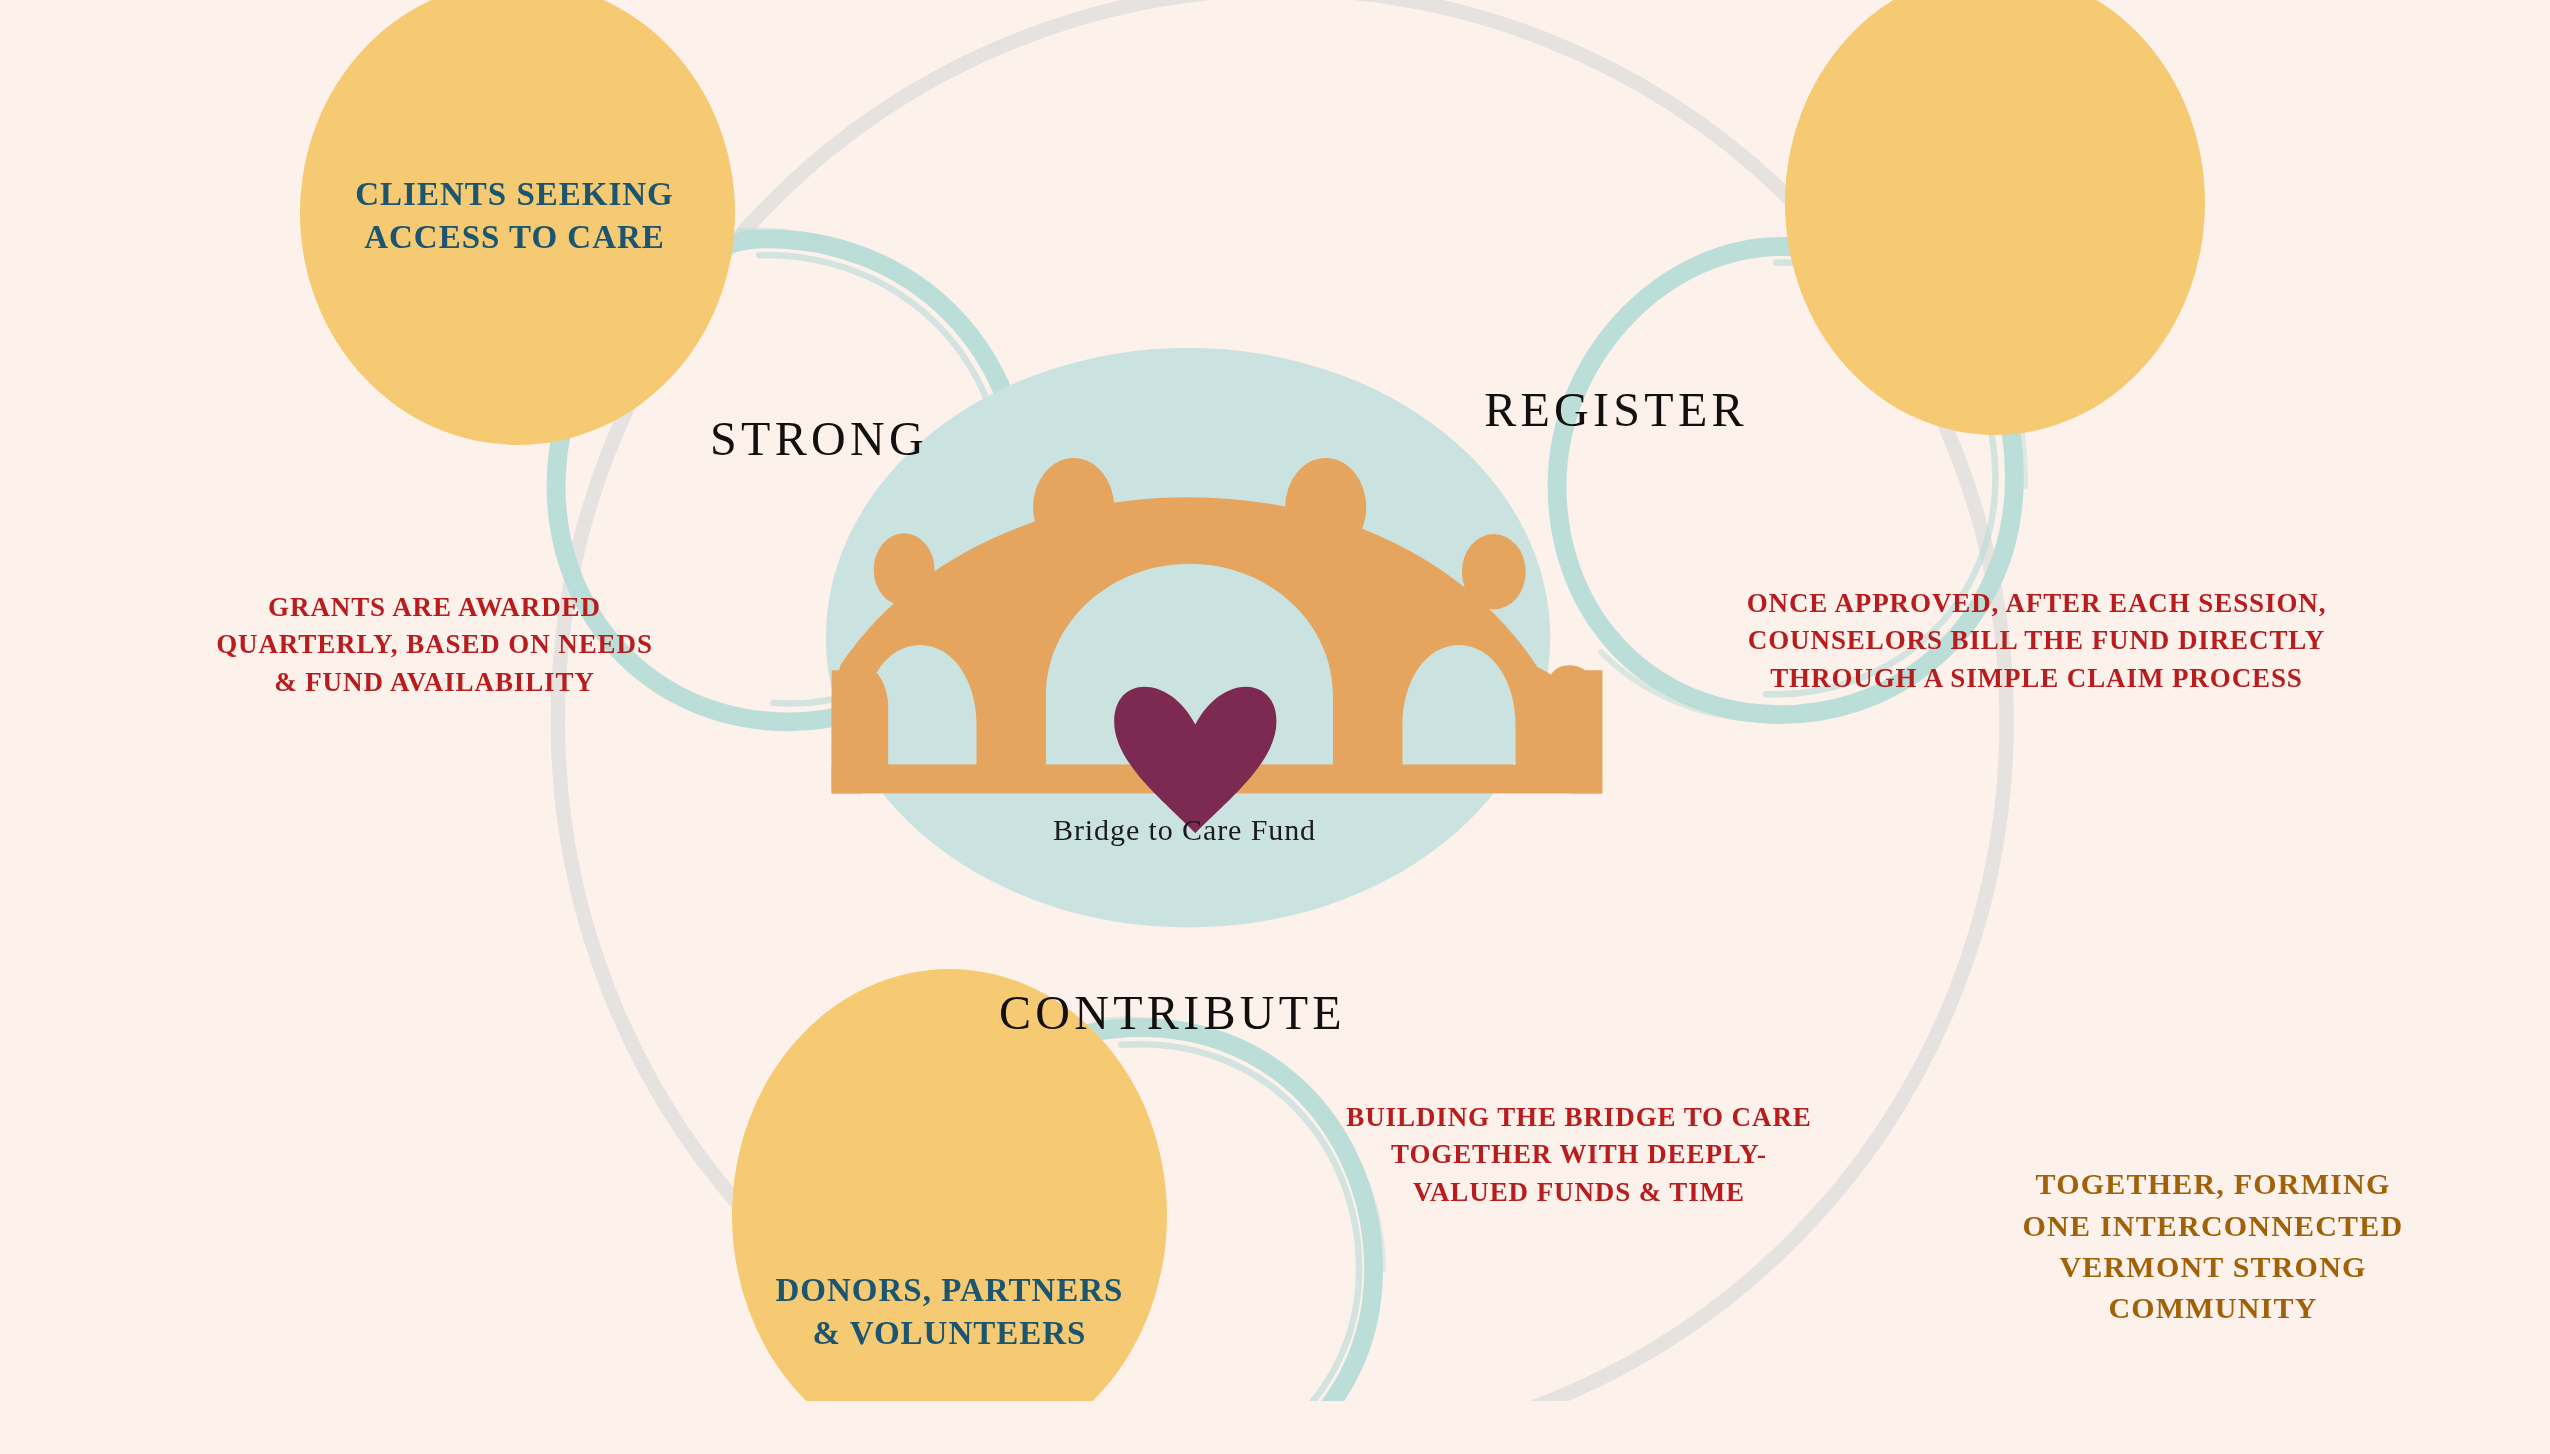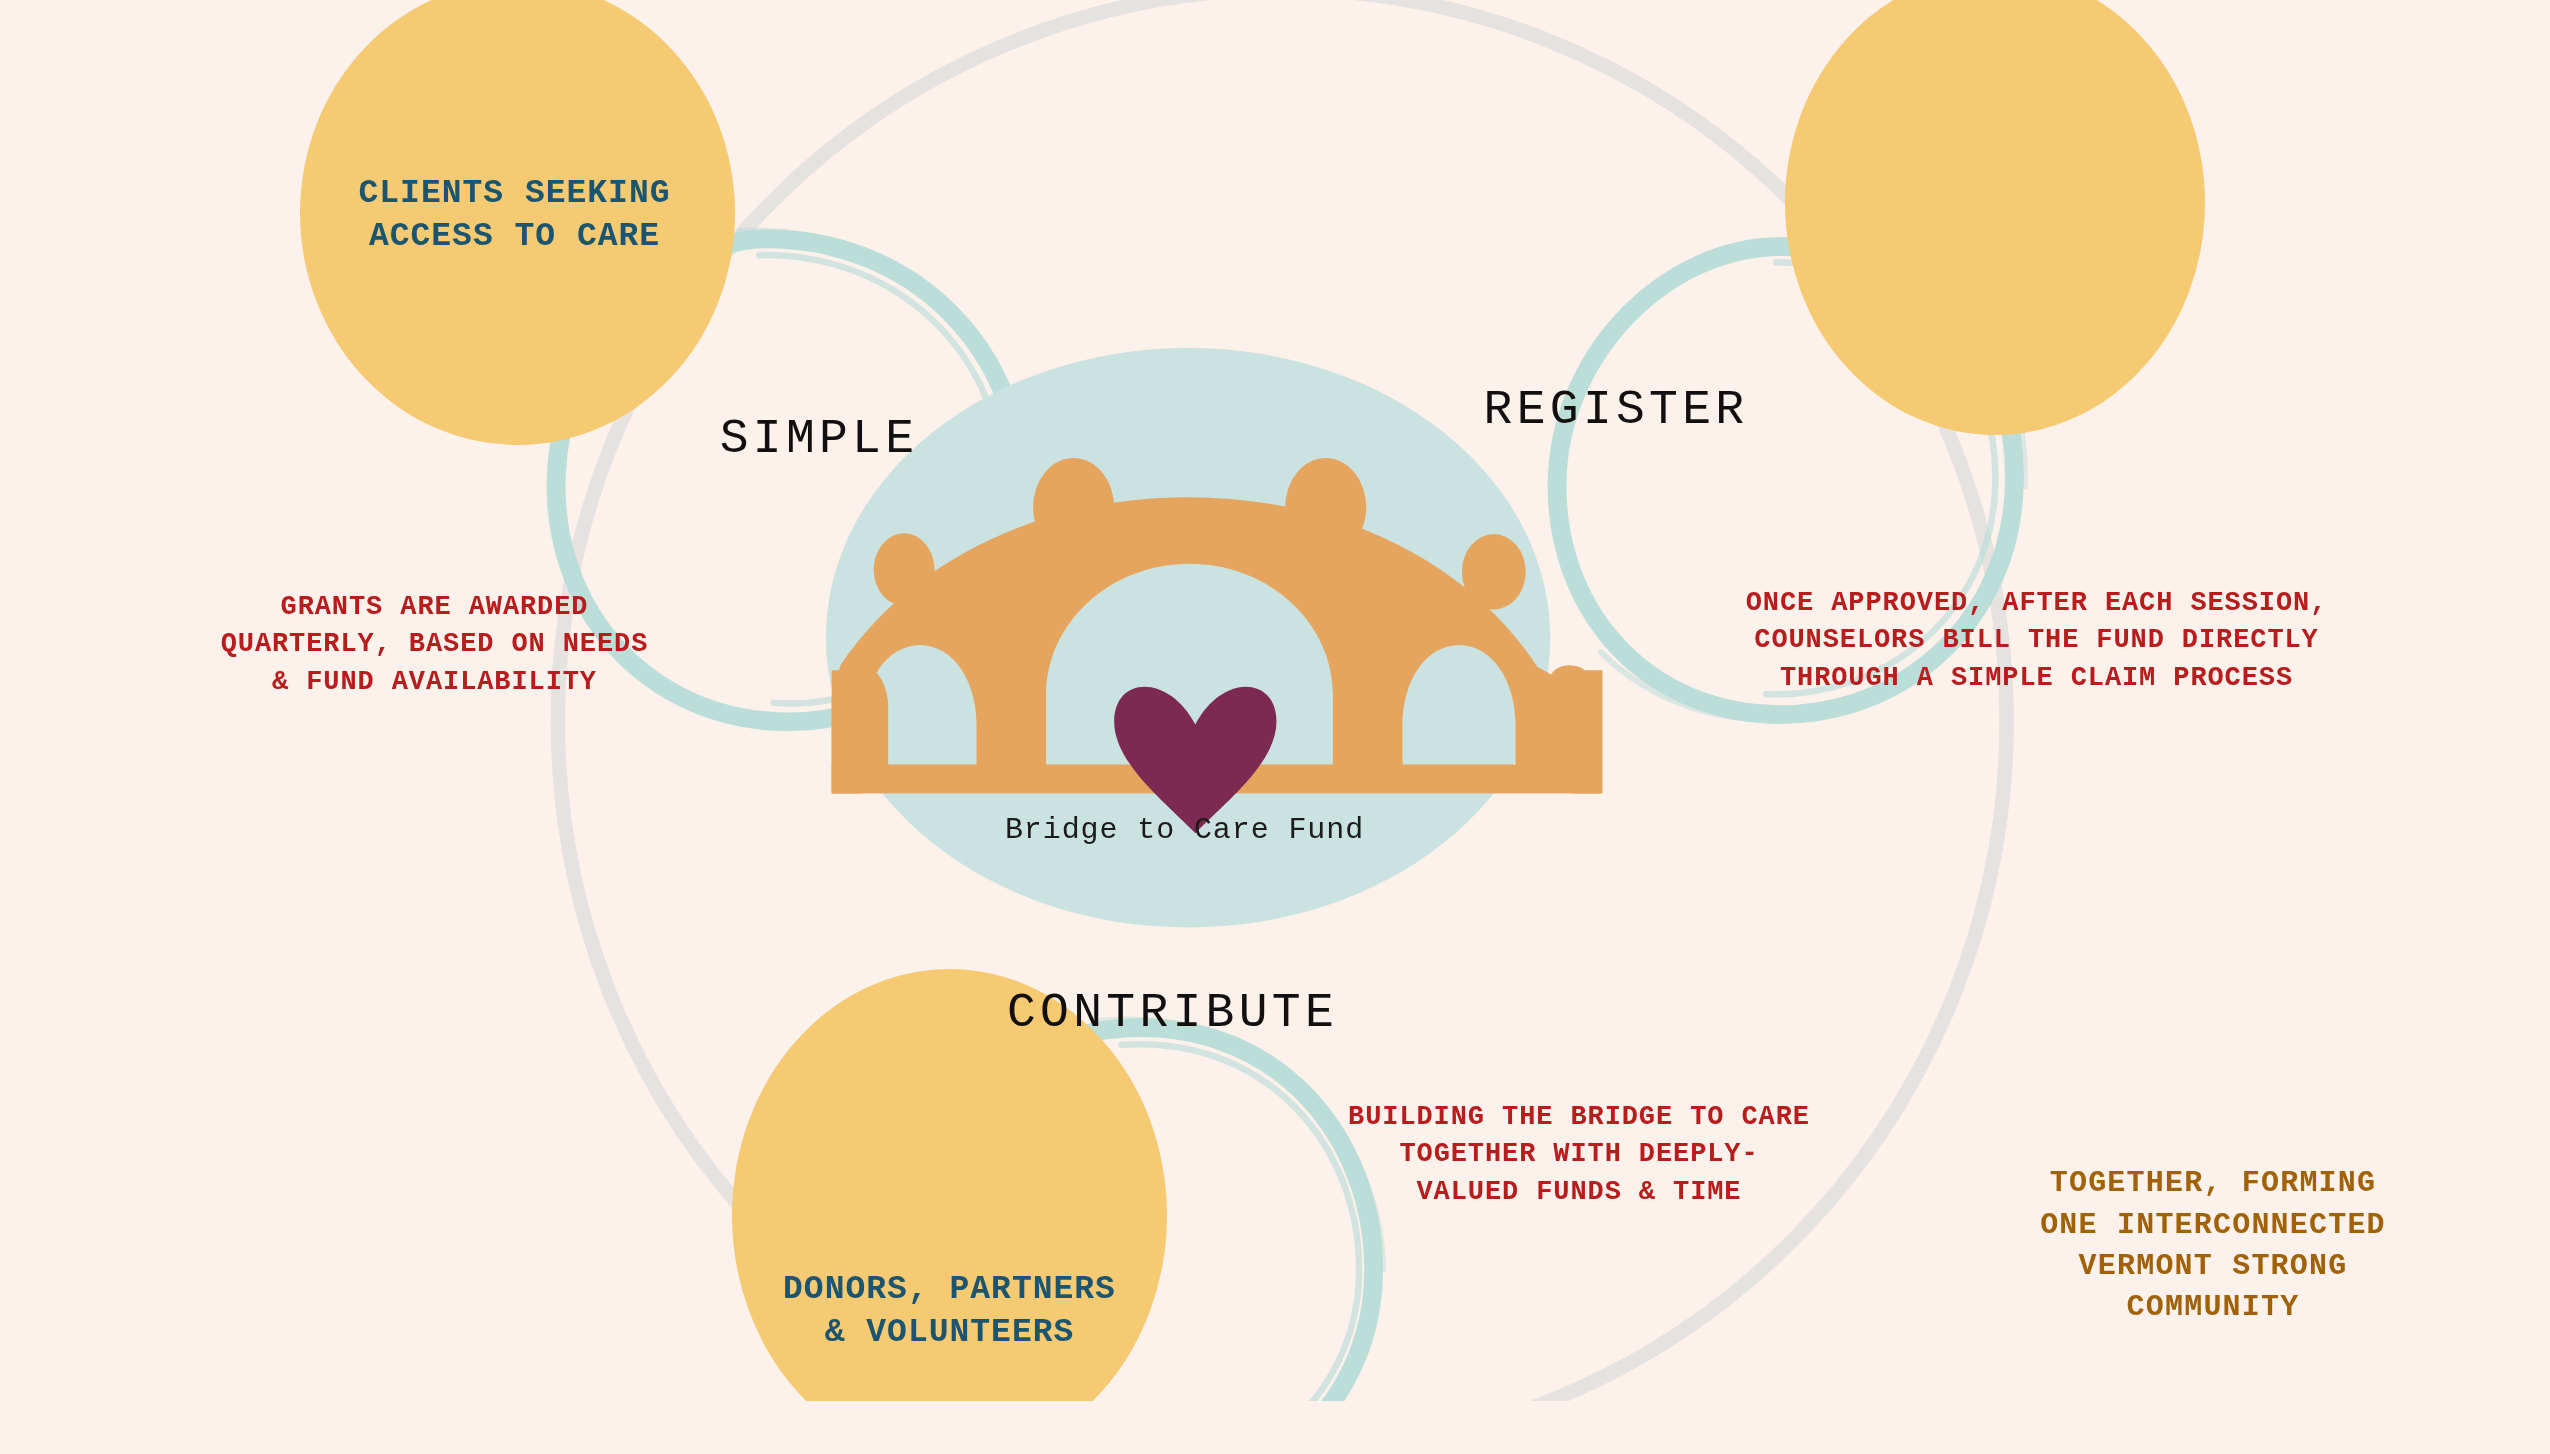--- a/index.html
+++ b/index.html
@@ -6,21 +6,21 @@
     margin: 0;
     padding: 0;
     background: #fdf1ec;
   }
   #stage {
     position: relative;
     width: 2550px;
     height: 1401px;
     background: #fdf1ec;
     overflow: hidden;
-    font-family: Liberation Mono, monospace;
+    font-family: Liberation Serif, serif;
   }
   #bg-svg {
     position: absolute;
     inset: 0;
     width: 2550px;
     height: 1455px;
     display: block;
   }
 
   .node {
@@ -208,21 +208,21 @@
   <div class="node pill" id="circle-clients"></div>
   <div class="node pill-label" id="label-clients">CLIENTS SEEKING
 ACCESS TO CARE</div>
 
   <div class="node pill" id="circle-counselors"></div>
 
   <div class="node pill" id="circle-donors"></div>
   <div class="node pill-label" id="label-donors">DONORS, PARTNERS
 &amp; VOLUNTEERS</div>
 
-  <div class="node step-heading" id="heading-apply">SIMPLE</div>
+  <div class="node step-heading" id="heading-apply">STRONG</div>
   <div class="node step-heading" id="heading-register">REGISTER</div>
   <div class="node step-heading" id="heading-contribute">CONTRIBUTE</div>
 
   <div class="node desc" id="desc-apply">GRANTS ARE AWARDED
 QUARTERLY, BASED ON NEEDS
 &amp; FUND AVAILABILITY</div>
   <div class="node desc" id="desc-register">ONCE APPROVED, AFTER EACH SESSION,
 COUNSELORS BILL THE FUND DIRECTLY
 THROUGH A SIMPLE CLAIM PROCESS</div>
   <div class="node desc" id="desc-contribute">BUILDING THE BRIDGE TO CARE

